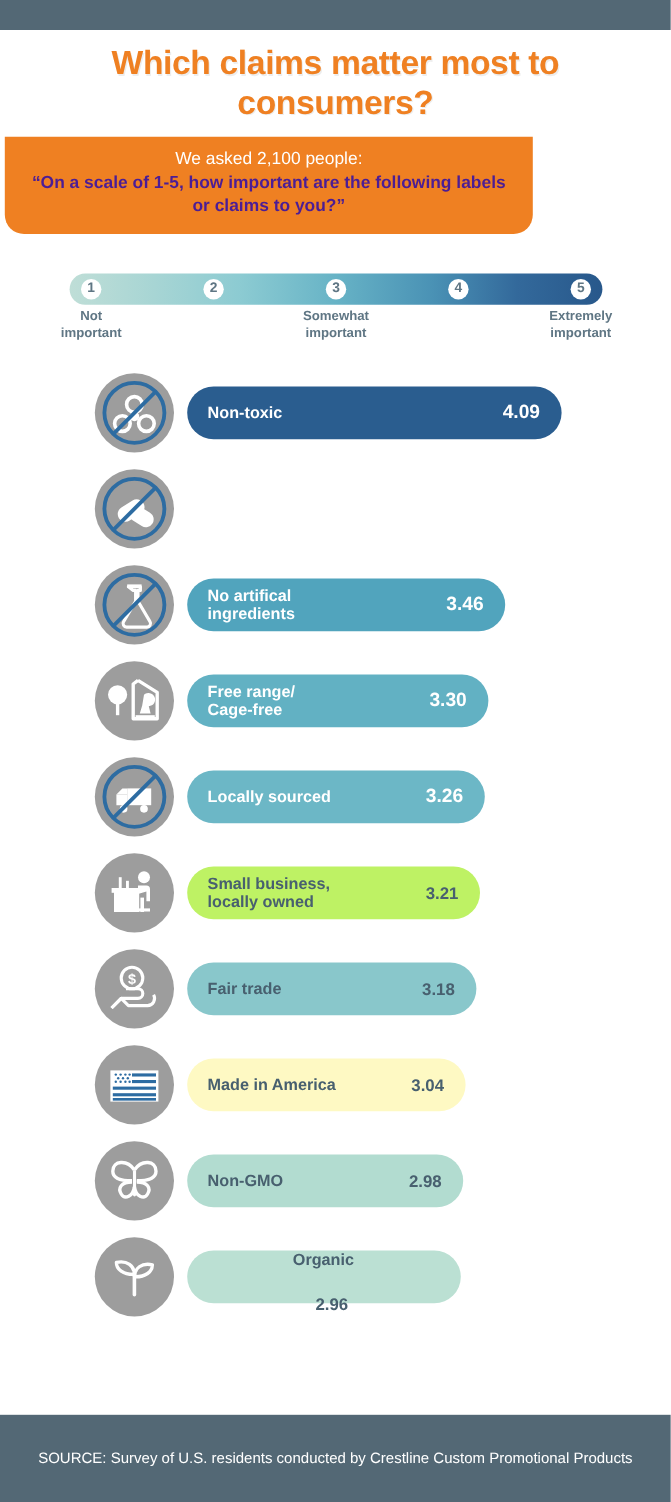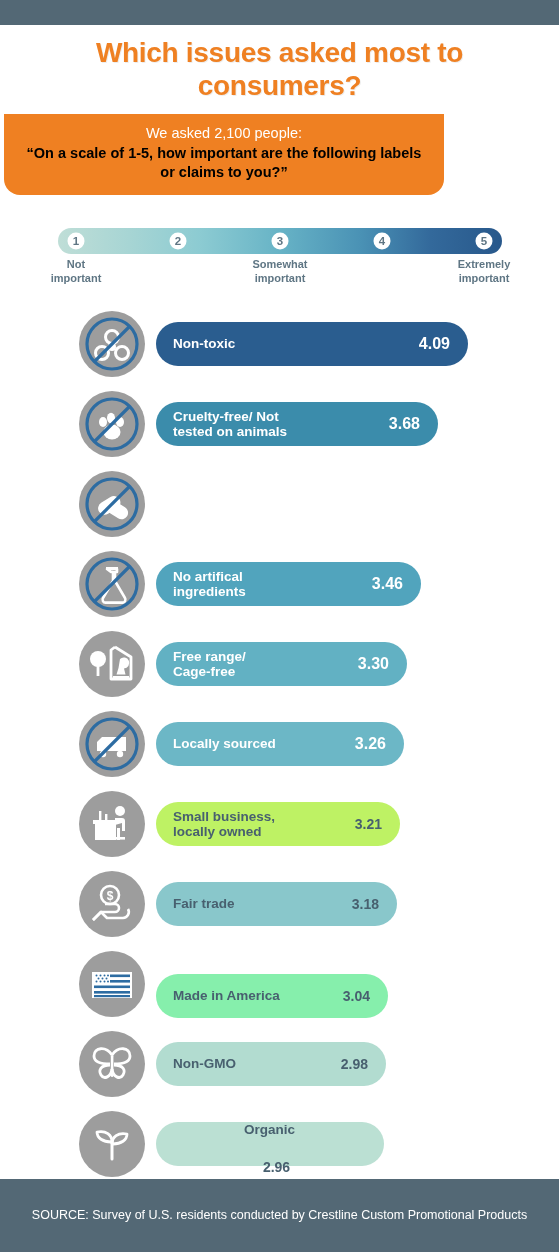--- a/index.html
+++ b/index.html
@@ -67,21 +67,21 @@
   }
   .asked-line {
     color: #ffffff;
     font-size: 14.5px;
     font-weight: normal;
     line-height: 1.25;
     text-align: center;
     margin-bottom: 2px;
   }
   .question-line {
-    color: #000000;
+    color: #4c1d95;
     font-size: 14.5px;
     font-weight: bold;
     line-height: 1.28;
     text-align: center;
   }
 
   
   .scale-wrap {
     position: absolute;
     top: 228px; left: 58px;
@@ -214,21 +214,21 @@
   }
 </style>
 </head>
 <body>
 
 <div class="page">
 
   <div class="top-bar"></div>
 
   <div class="title-block">
-    <div class="title">Which issues asked most to consumers?</div>
+    <div class="title">Which claims matter most to consumers?</div>
   </div>
 
   <div class="question-banner">
     <div class="asked-line">We asked 2,100 people:</div>
     <div class="question-line">“On a scale of 1-5, how important are the following labels or claims to you?”</div>
   </div>
 
   <div class="scale-wrap">
     <div class="scale-bar" id="scaleBar">
         <div class="scale-num" style="left: 18px;">1</div>
@@ -255,37 +255,20 @@
             <circle cx="23" cy="42" r="6.5" fill="none" stroke="#ffffff" stroke-width="3"></circle>
             <circle cx="43" cy="42" r="6.5" fill="none" stroke="#ffffff" stroke-width="3"></circle>
             <circle cx="33" cy="36" r="4" fill="#ffffff"></circle>
             <circle cx="33" cy="33" r="25" fill="none" stroke="#2d6ca2" stroke-width="3.2"></circle>
             <line x1="15.5" y1="50.5" x2="50.5" y2="15.5" stroke="#2d6ca2" stroke-width="3.2"></line>
           </svg>
         </div>
         <div class="bar light-text" style="width: 312px; background: rgb(42, 93, 143);">
           <div class="bar-label">Non-toxic</div>
           <div class="bar-value">4.09</div>
-        </div>
-      </div>
-      <div class="row">
-        <div class="icon-circle">
-          <svg width="66" height="66" viewBox="0 0 66 66">
-            <ellipse cx="33" cy="41" rx="8.5" ry="7.5" fill="#ffffff"></ellipse>
-            <ellipse cx="24" cy="31" rx="4" ry="5" fill="#ffffff"></ellipse>
-            <ellipse cx="32" cy="27" rx="4" ry="5.2" fill="#ffffff"></ellipse>
-            <ellipse cx="41" cy="31" rx="4" ry="5" fill="#ffffff"></ellipse>
-            <circle cx="33" cy="33" r="25" fill="none" stroke="#2d6ca2" stroke-width="3.2"></circle>
-            <line x1="15.5" y1="50.5" x2="50.5" y2="15.5" stroke="#2d6ca2" stroke-width="3.2"></line>
-          </svg>
-        </div>
-        <div class="bar light-text" style="width: 282px; background: rgb(59, 140, 171);">
-          <div class="bar-label">Cruelty-free/ Not
-tested on animals</div>
-          <div class="bar-value">3.68</div>
         </div>
       </div>
       <div class="row">
         <div class="icon-circle">
           <svg width="66" height="66" viewBox="0 0 66 66">
             <rect x="18" y="28" width="24" height="13" rx="6.5" fill="#ffffff" transform="rotate(-32 30 34)"></rect>
             <rect x="28" y="33" width="22" height="13" rx="6.5" fill="#ffffff" transform="rotate(32 39 39)"></rect>
             <circle cx="33" cy="33" r="25" fill="none" stroke="#2d6ca2" stroke-width="3.2"></circle>
             <line x1="15.5" y1="50.5" x2="50.5" y2="15.5" stroke="#2d6ca2" stroke-width="3.2"></line>
           </svg>
@@ -390,21 +373,21 @@
               <circle cx="19.5" cy="27.5" r="1"></circle>
               <circle cx="23.5" cy="27.5" r="1"></circle>
               <circle cx="27.5" cy="27.5" r="1"></circle>
               <circle cx="17.5" cy="30.5" r="1"></circle>
               <circle cx="21.5" cy="30.5" r="1"></circle>
               <circle cx="25.5" cy="30.5" r="1"></circle>
               <circle cx="29" cy="30.5" r="1"></circle>
             </g>
           </svg>
         </div>
-        <div class="bar dark-text" style="width: 232px; background: #86efac; margin-top: 12px;">
+        <div class="bar dark-text" style="width: 232px; background: #fef9c3;">
           <div class="bar-label">Made in America</div>
           <div class="bar-value">3.04</div>
         </div>
       </div>
       <div class="row">
         <div class="icon-circle">
           <svg width="66" height="66" viewBox="0 0 66 66">
             <path d="M33 24 C27 15 15 16 15 25 C15 32 24 33 31 33" fill="none" stroke="#ffffff" stroke-width="2.8" stroke-linejoin="round"></path>
             <path d="M33 24 C39 15 51 16 51 25 C51 32 42 33 35 33" fill="none" stroke="#ffffff" stroke-width="2.8" stroke-linejoin="round"></path>
             <path d="M31 34 C22 34 19 39 22 44 C25 49 32 46 33 38" fill="none" stroke="#ffffff" stroke-width="2.8" stroke-linejoin="round"></path>

